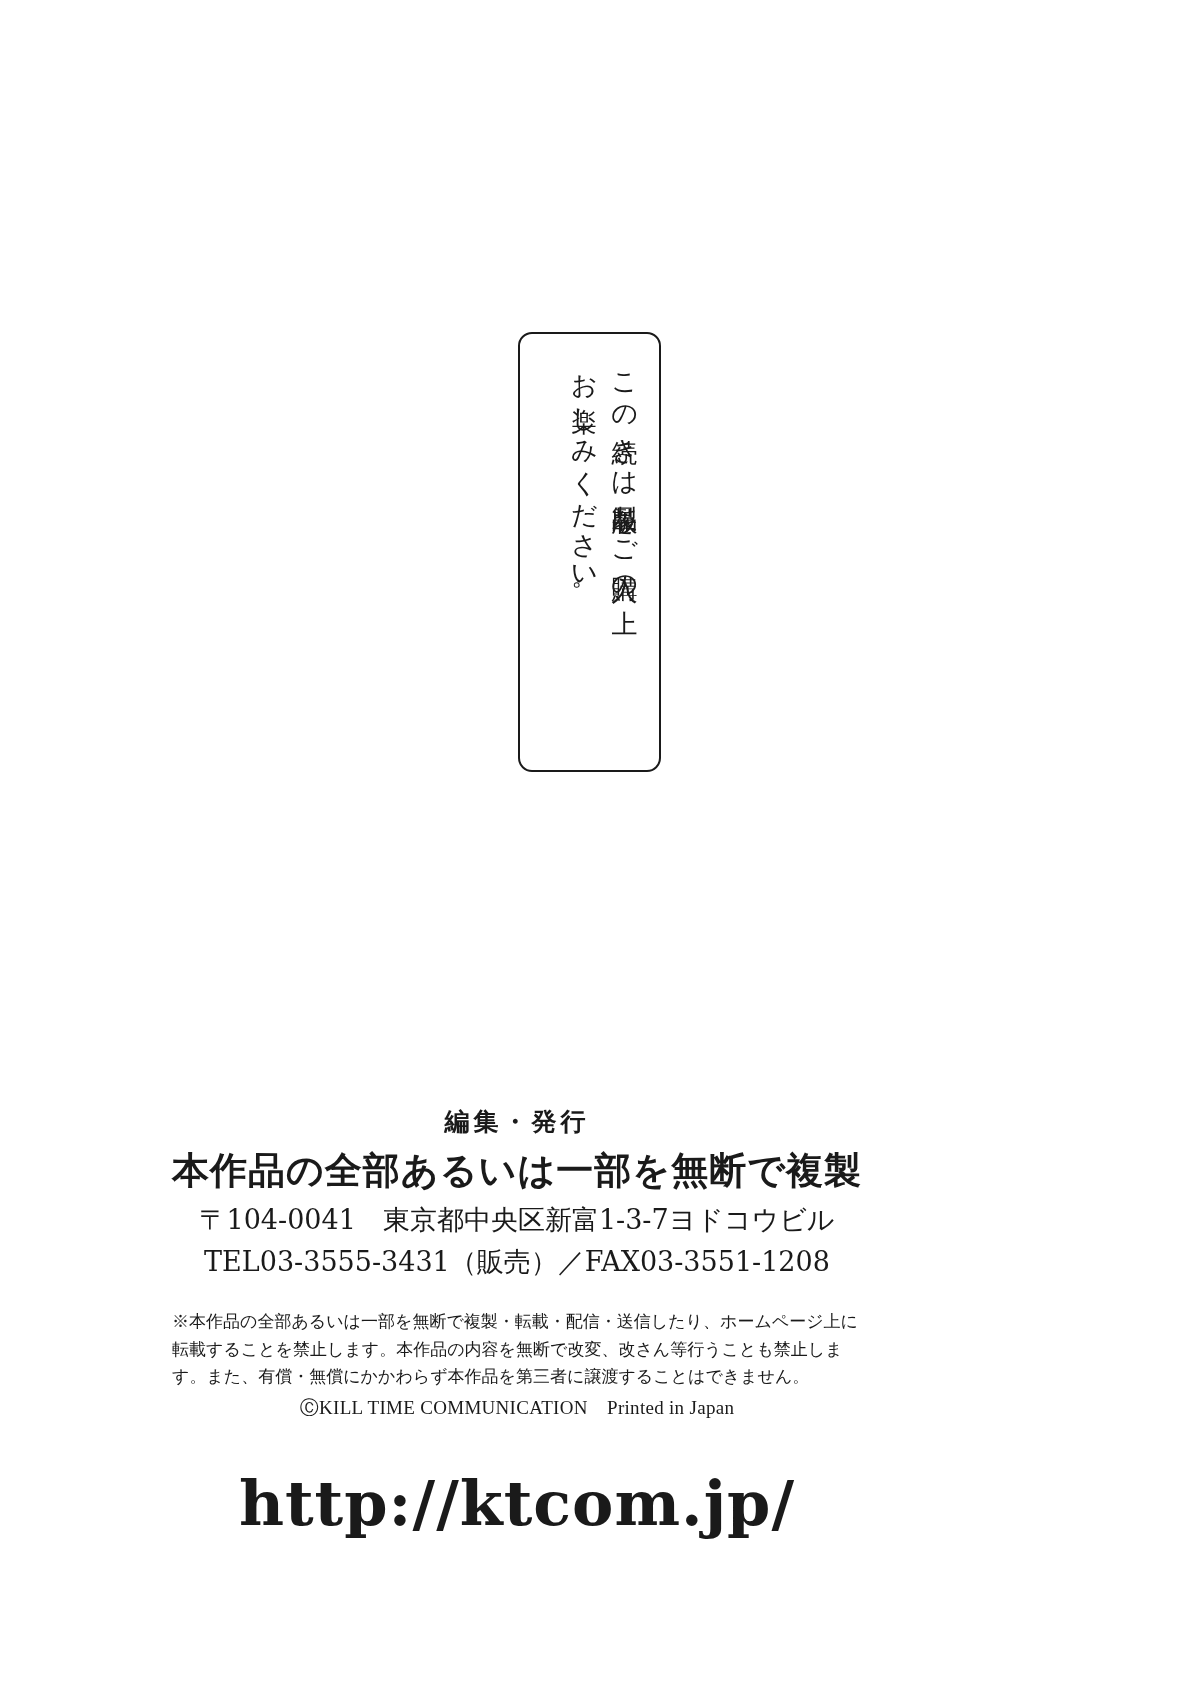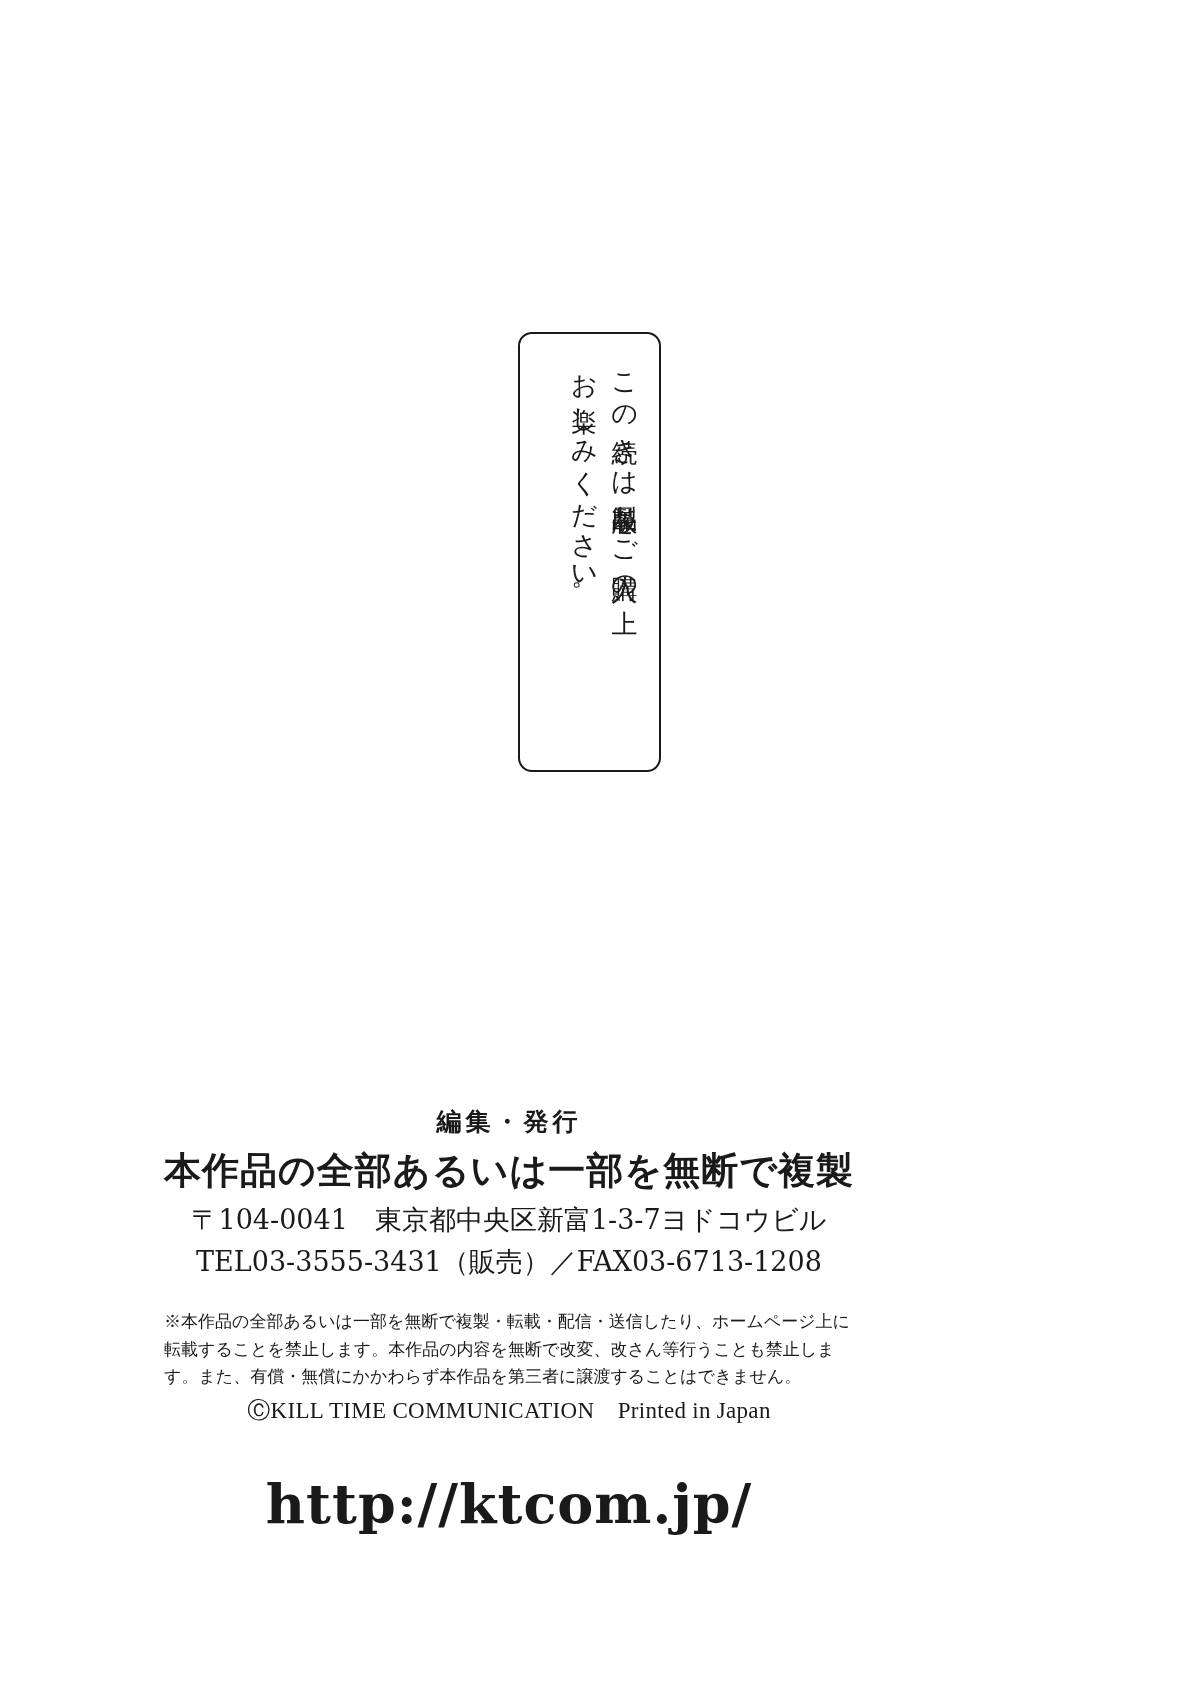--- a/index.html
+++ b/index.html
@@ -39,21 +39,21 @@
     font-size: 26px;
     line-height: 1.55;
     letter-spacing: 2px;
     white-space: nowrap;
     font-weight: 500;
   }
 
   
   .colophon {
     position: absolute;
-    left: 0;
+    left: 8px;
     top: 1105px;
     width: 1018px;
     text-align: center;
   }
   .c-editor {
     font-family: "DejaVu Serif", "Liberation Serif", serif;
     font-size: 25px;
     font-weight: 700;
     letter-spacing: 4px;
     margin-bottom: 8px;
@@ -83,40 +83,40 @@
     margin: 0 auto 0 auto;
     font-family: "DejaVu Serif", "Liberation Serif", serif;
     font-size: 17px;
     line-height: 1.62;
     text-align: left;
     letter-spacing: 0px;
   }
   .c-copyright {
     margin-top: 4px;
     font-family: "Liberation Serif", serif;
-    font-size: 23px;
+    font-size: 19px;
     letter-spacing: 0.3px;
   }
   .c-url {
     margin-top: 46px;
     font-family: "DejaVu Serif", "Liberation Serif", serif;
-    font-size: 54px;
+    font-size: 62px;
     font-weight: 700;
     letter-spacing: 1px;
   }
 </style>
 </head>
 <body>
 
 <div class="notice-box">
   <div class="v-line">この続きは製品版をご購入の上、</div>
   <div class="v-line">お楽しみください。</div>
 </div>
 
 <div class="colophon">
   <div class="c-editor">編集・発行</div>
   <div class="c-company">本作品の全部あるいは一部を無断で複製</div>
   <div class="c-address">〒104-0041　東京都中央区新富1-3-7ヨドコウビル</div>
-  <div class="c-tel">TEL03-3555-3431（販売）／FAX03-6713-1208</div>
+  <div class="c-tel">TEL03-3555-3431（販売）／FAX03-3551-1208</div>
   <div class="c-disclaimer">※本作品の全部あるいは一部を無断で複製・転載・配信・送信したり、ホームページ上に転載することを禁止します。本作品の内容を無断で改変、改さん等行うことも禁止します。また、有償・無償にかかわらず本作品を第三者に譲渡することはできません。</div>
   <div class="c-copyright">ⒸKILL TIME COMMUNICATION　Printed in Japan</div>
   <div class="c-url">http://ktcom.jp/</div>
 </div>
 
 </body></html>

